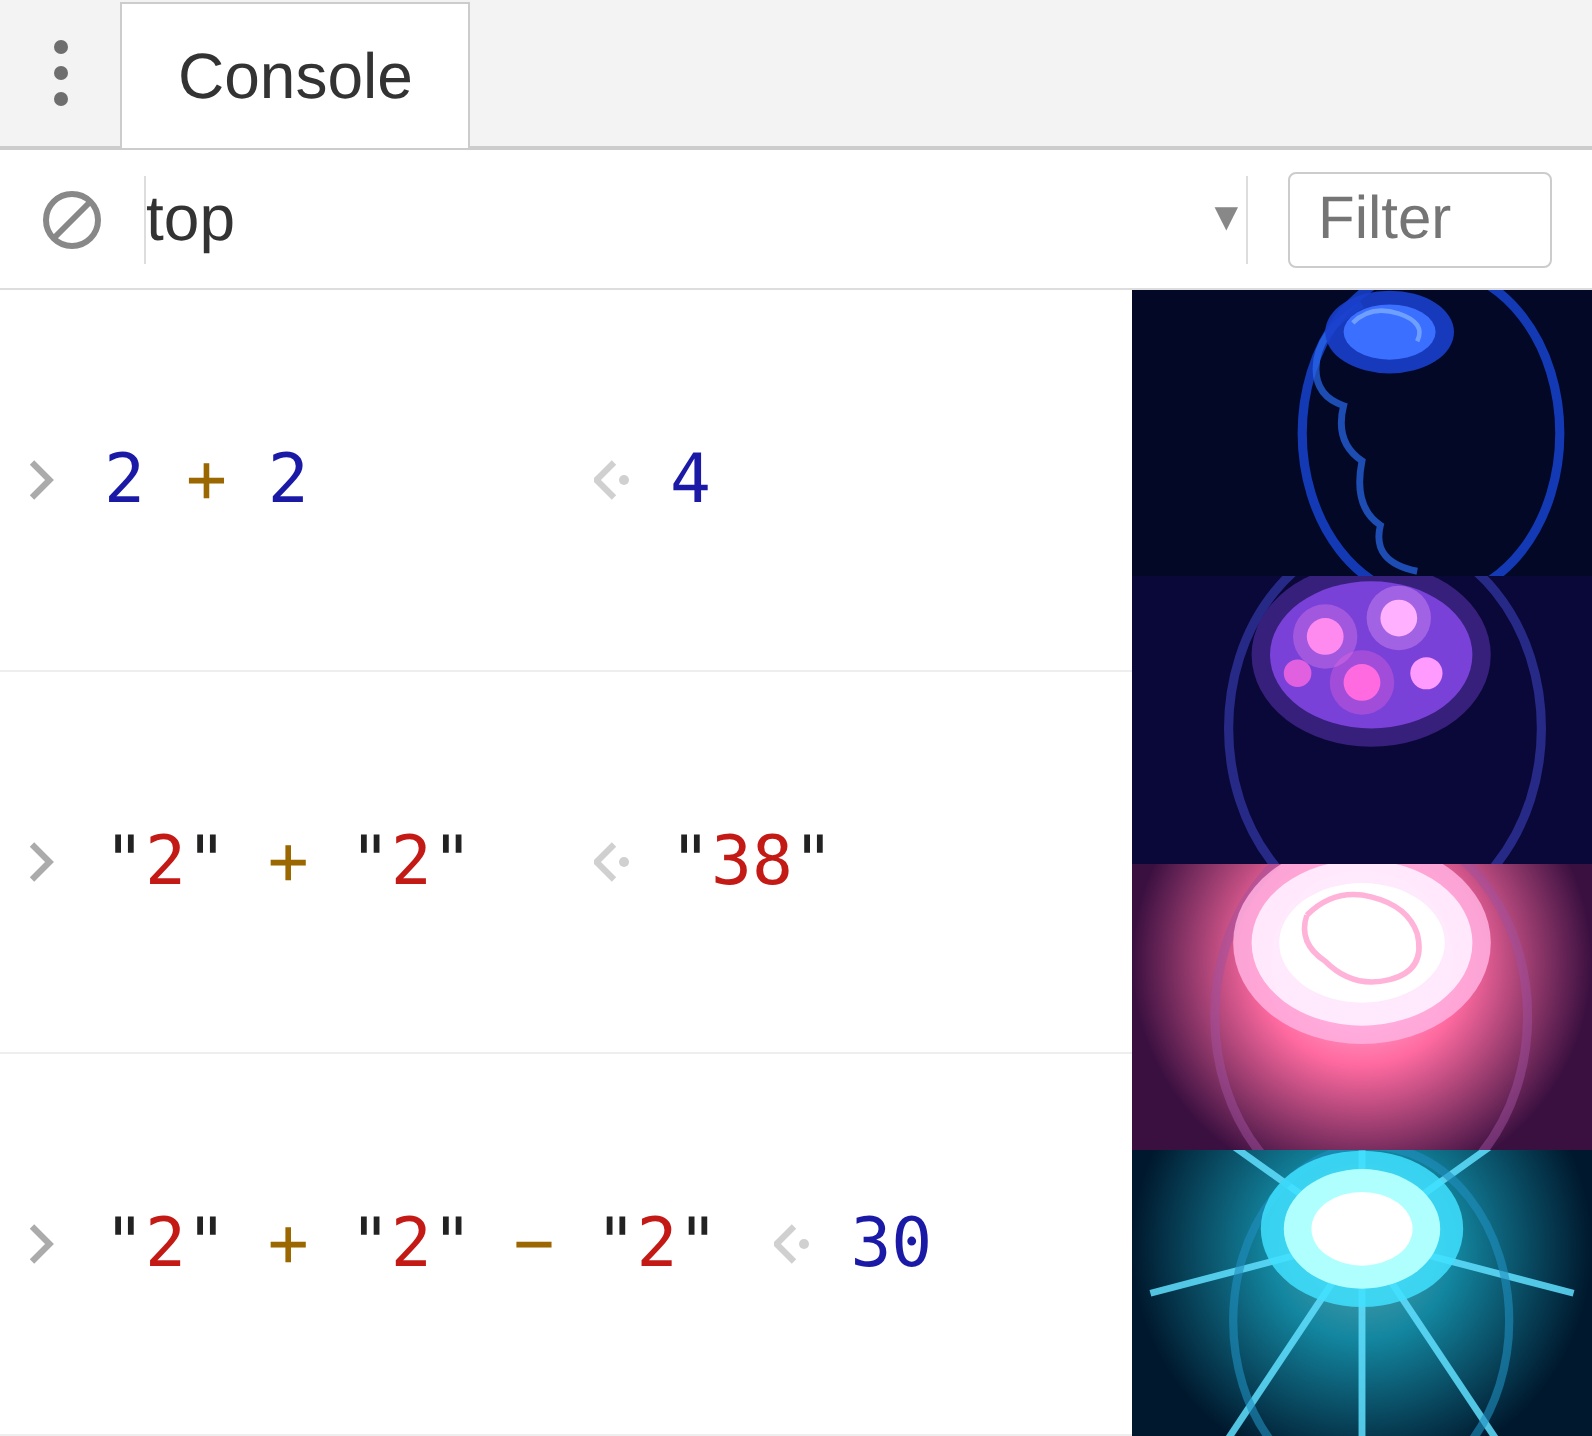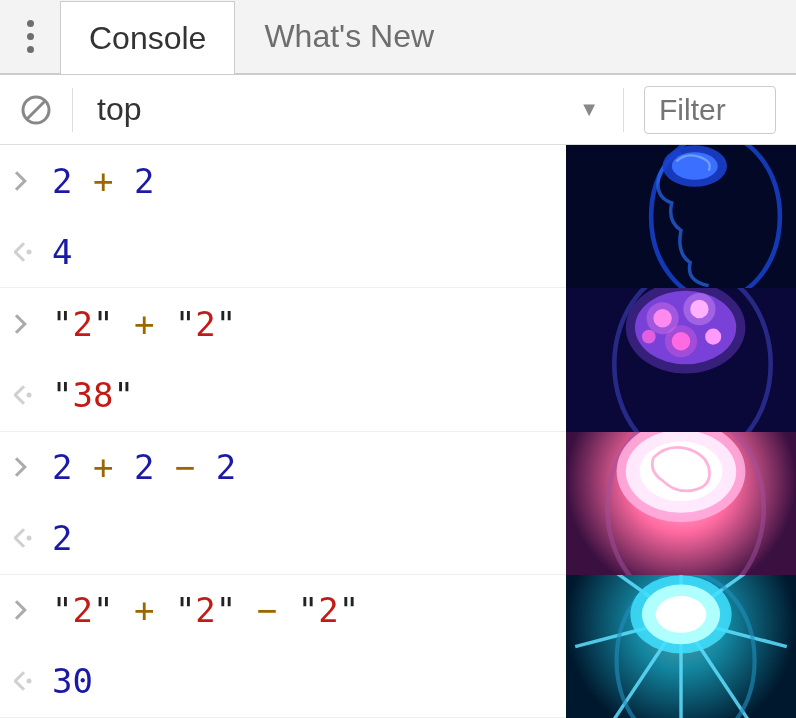--- a/index.html
+++ b/index.html
@@ -69,21 +69,21 @@
     .clear-icon {
       width: 32px;
       height: 32px;
       cursor: pointer;
     }
     .context-select {
       flex: 1;
       display: flex;
       align-items: center;
       justify-content: space-between;
-      padding: 0 24px;
+      padding: 0 0;
       font-size: 32px;
       color: #333;
       border-left: 1px solid #ddd;
       border-right: 1px solid #ddd;
       height: 44px;
       cursor: pointer;
     }
     .dropdown-caret {
       color: #888;
       font-size: 20px;
@@ -102,21 +102,21 @@
       height: calc(718px - 75px - 70px);
     }
     .console-entries {
       flex: 1;
       display: flex;
       flex-direction: column;
     }
     .entry-group {
       flex: 1;
       display: flex;
-      flex-direction: column;
+      flex-direction: row;
       border-bottom: 1px solid #eee;
     }
     .entry {
       flex: 1;
       display: flex;
       align-items: center;
       padding: 0 14px;
       gap: 16px;
       font-family: Menlo, Consolas, monospace;
       font-size: 34px;
@@ -155,21 +155,20 @@
 <body>
 
 <div class="header">
   <div class="kebab-menu">
     <div class="kebab-dot"></div>
     <div class="kebab-dot"></div>
     <div class="kebab-dot"></div>
   </div>
   <div class="tabs">
     <div class="tab active">Console</div>
-    <div class="tab">What's New</div>
   </div>
 </div>
 
 <div class="toolbar">
   <div class="clear-icon">
     <svg viewBox="0 0 32 32">
       <circle cx="16" cy="16" r="13" fill="none" stroke="#888" stroke-width="3"></circle>
       <line x1="7" y1="25" x2="25" y2="7" stroke="#888" stroke-width="3"></line>
     </svg>
   </div>
@@ -211,39 +210,20 @@
           <span class="code-span"><span class="quote">"</span><span class="str">2</span><span class="quote">"</span><span class="op"> + </span><span class="quote">"</span><span class="str">2</span><span class="quote">"</span></span>
         </div>
         <div class="entry">
           <span class="output-icon">
             <svg viewBox="0 0 16 16" width="20" height="20">
               <path d="M8 1 L1 8 L8 15" fill="none" stroke="#d0d0d0" stroke-width="2.5"></path>
               <circle cx="12" cy="8" r="2" fill="#d0d0d0"></circle>
             </svg>
           </span>
           <span class="code-span"><span class="quote">"</span><span class="str">38</span><span class="quote">"</span></span>
-        </div>
-      </div>
-      <div class="entry-group">
-        <div class="entry">
-          <span class="prompt-icon">
-            <svg viewBox="0 0 10 16" width="14" height="20">
-              <path d="M1 1 L8 8 L1 15" fill="none" stroke="#ababab" stroke-width="2.5"></path>
-            </svg>
-          </span>
-          <span class="code-span"><span class="num">2</span><span class="op"> + </span><span class="num">2</span><span class="op"> − </span><span class="num">2</span></span>
-        </div>
-        <div class="entry">
-          <span class="output-icon">
-            <svg viewBox="0 0 16 16" width="20" height="20">
-              <path d="M8 1 L1 8 L8 15" fill="none" stroke="#d0d0d0" stroke-width="2.5"></path>
-              <circle cx="12" cy="8" r="2" fill="#d0d0d0"></circle>
-            </svg>
-          </span>
-          <span class="code-span"><span class="num">2</span></span>
         </div>
       </div>
       <div class="entry-group">
         <div class="entry">
           <span class="prompt-icon">
             <svg viewBox="0 0 10 16" width="14" height="20">
               <path d="M1 1 L8 8 L1 15" fill="none" stroke="#ababab" stroke-width="2.5"></path>
             </svg>
           </span>
           <span class="code-span"><span class="quote">"</span><span class="str">2</span><span class="quote">"</span><span class="op"> + </span><span class="quote">"</span><span class="str">2</span><span class="quote">"</span><span class="op"> − </span><span class="quote">"</span><span class="str">2</span><span class="quote">"</span></span>

